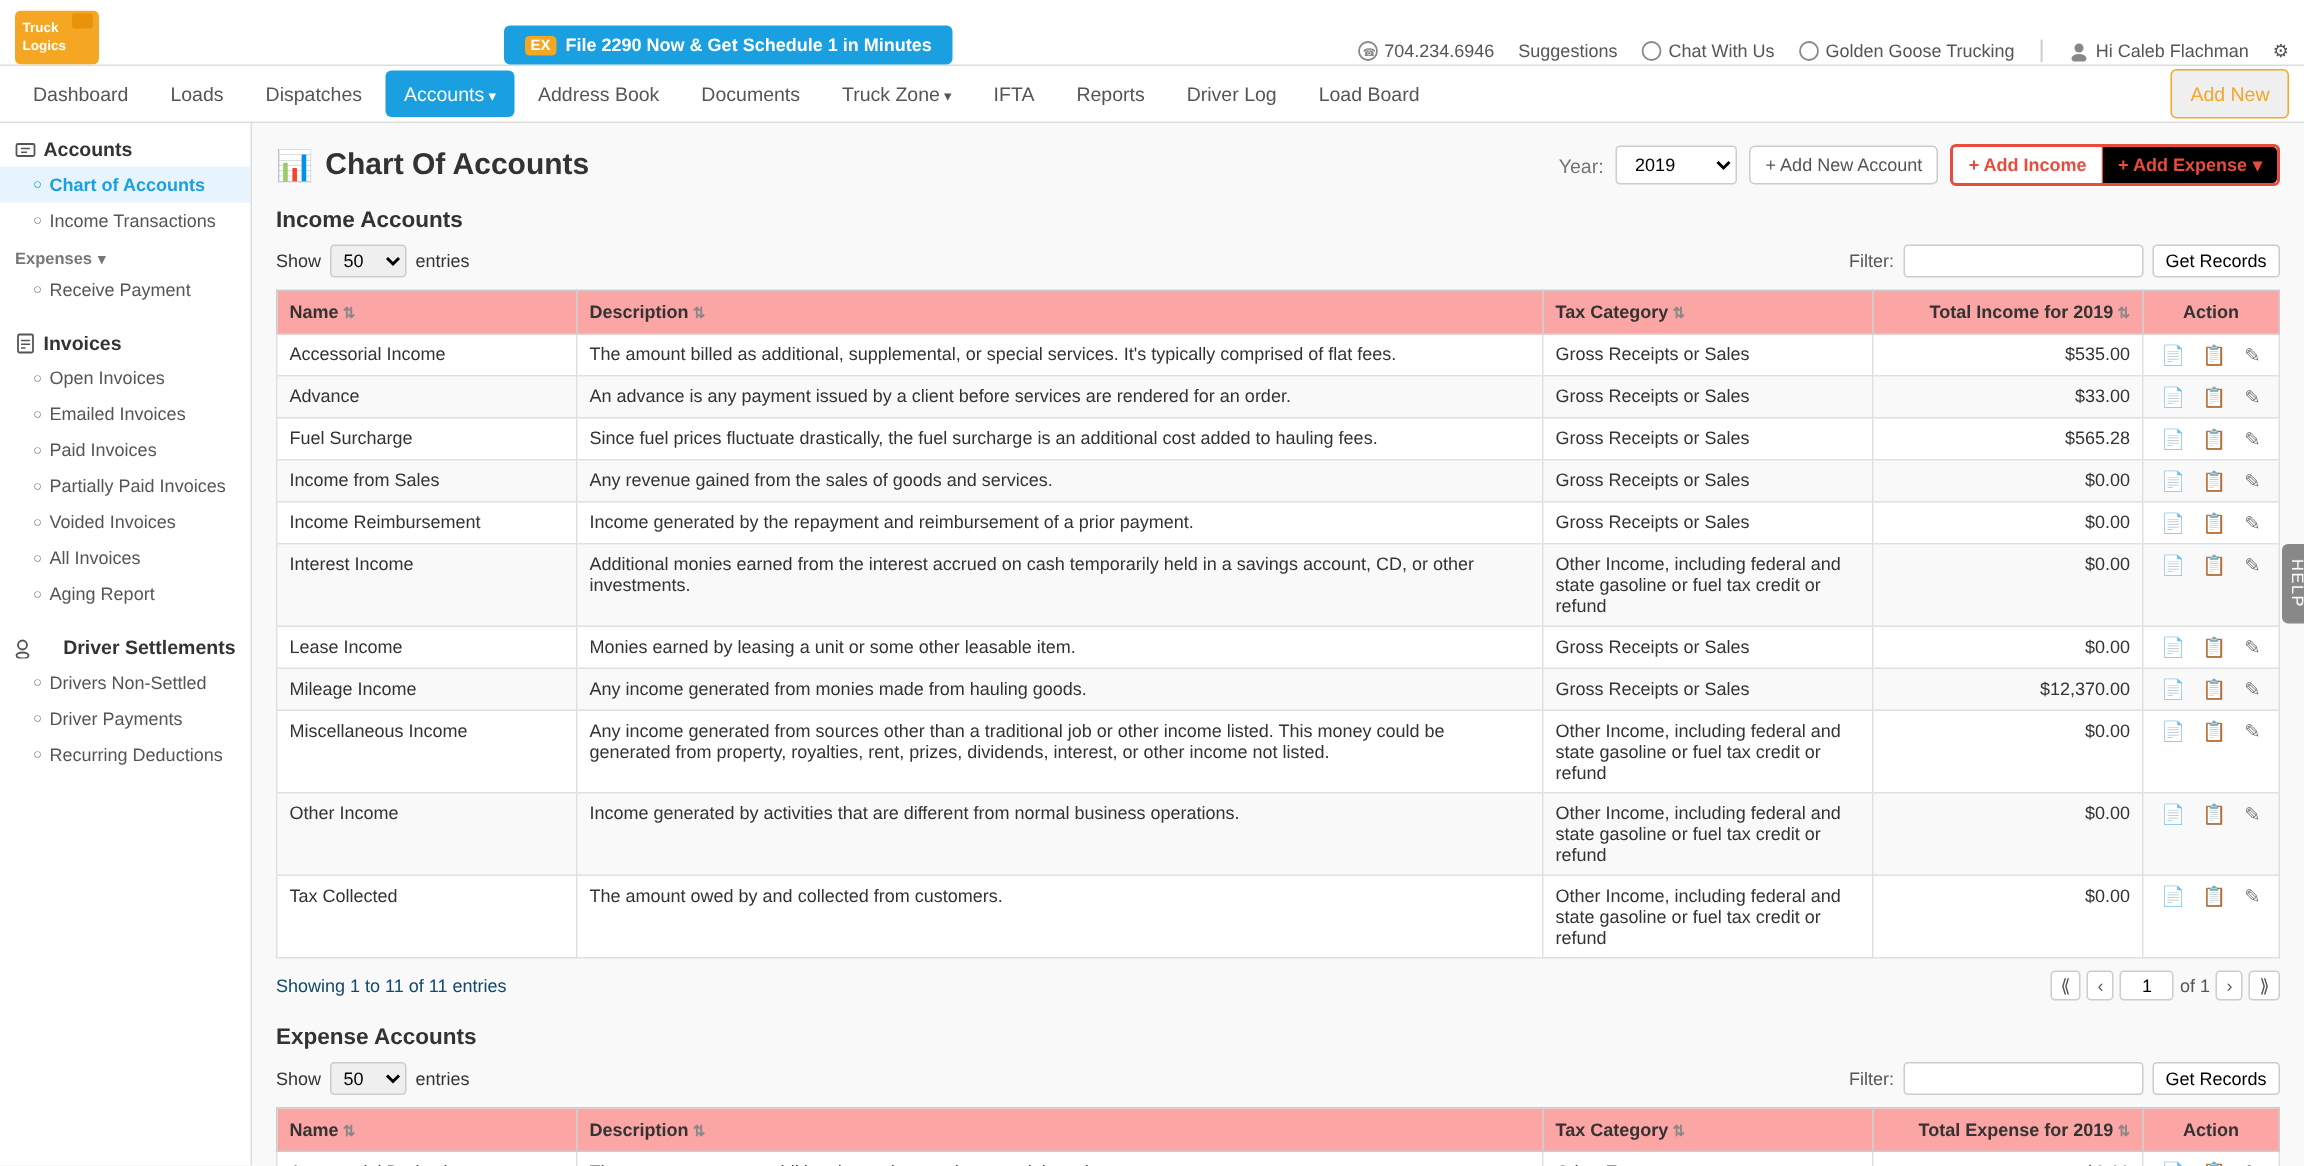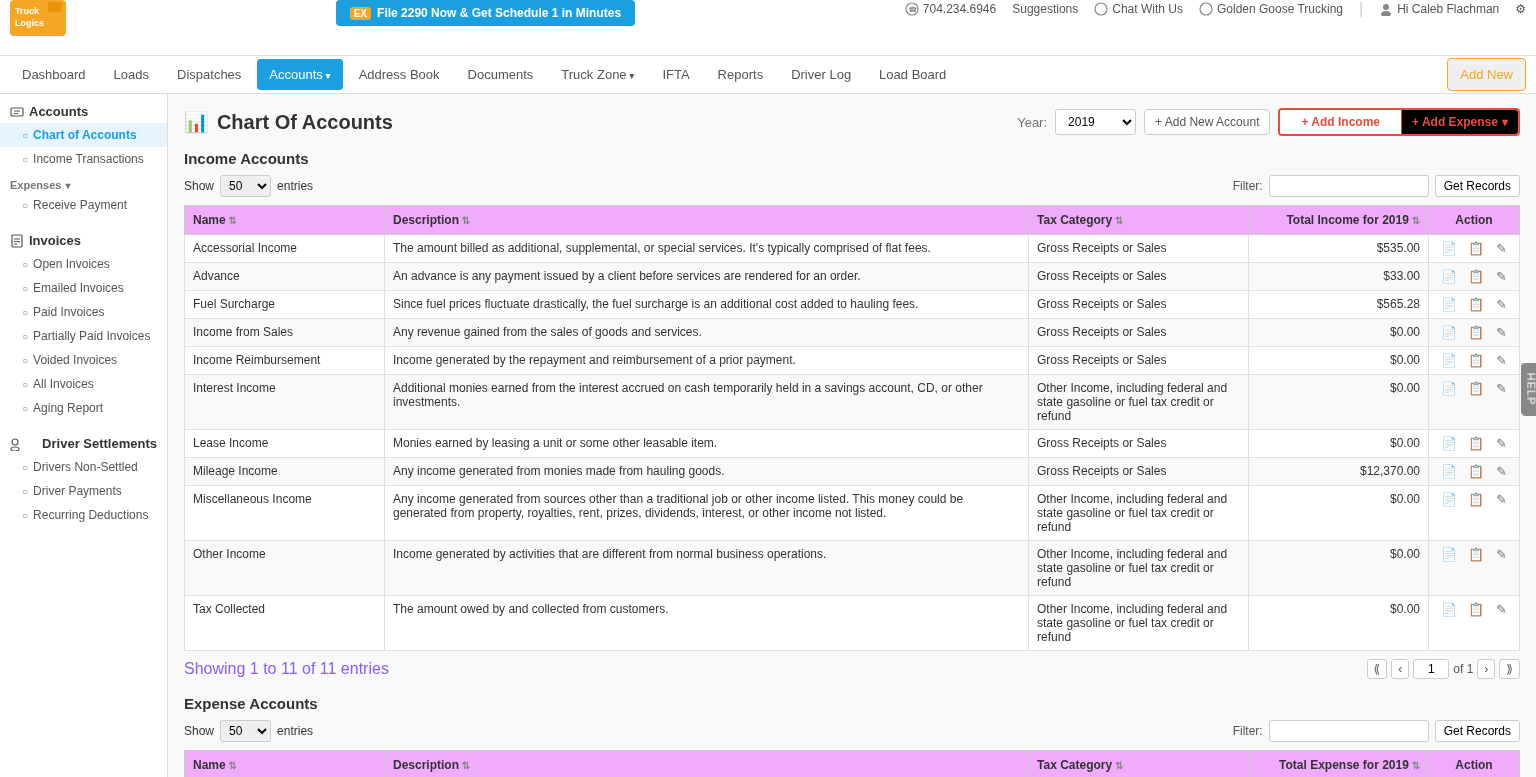--- a/index.html
+++ b/index.html
@@ -3,23 +3,23 @@
   <meta charset="utf-8">
   <style>
     * { box-sizing: border-box; margin: 0; padding: 0; }
     body { font-family: Arial, sans-serif; font-size: 12px; background: #f5f5f5; color: #333; }
 
     
     .top-bar {
       background: #fff;
       border-bottom: 1px solid #ddd;
       display: flex;
-      align-items: flex-start;
+      align-items: flex-end;
       padding: 0 10px;
-      height: 56px;
+      height: 44px;
       position: relative;
     }
     .top-bar-center {
       flex: 1;
       display: flex;
       justify-content: center;
     }
     .promo-btn {
       background: #1a9fe0;
       color: #fff;
@@ -181,21 +181,21 @@
       border-radius: 4px;
       padding: 5px 10px;
       font-size: 12px;
       cursor: pointer;
       color: #555;
     }
     .btn-add-income {
       background: #fff;
       border: 2px solid #e74c3c;
       border-radius: 4px;
-      padding: 5px 21px;
+      padding: 5px 10px;
       font-size: 12px;
       cursor: pointer;
       color: #e74c3c;
       font-weight: bold;
     }
     .btn-add-expense {
       background: #000000;
       border: 2px solid #e74c3c;
       border-radius: 4px;
       padding: 5px 10px;
@@ -274,21 +274,21 @@
 
     
     .data-table {
       width: 100%;
       border-collapse: collapse;
       background: #fff;
       border: 1px solid #ddd;
       margin-bottom: 8px;
     }
     .data-table th {
-      background: #f0abfc;
+      background: #fca5a5;
       border: 1px solid #ccc;
       padding: 7px 8px;
       font-size: 12px;
       text-align: left;
       color: #333;
       white-space: nowrap;
     }
     .data-table th.sortable { cursor: pointer; }
     .data-table th.sortable::after { content: " ⇅"; font-size: 10px; color: #888; }
     .data-table th.right { text-align: right; }
@@ -313,21 +313,21 @@
     }
 
     
     .pagination-area {
       display: flex;
       align-items: center;
       justify-content: space-between;
       margin-top: 6px;
       margin-bottom: 16px;
     }
-    .showing-info { font-size: 16px; color: #8b5cf6; }
+    .showing-info { font-size: 12px; color: #0c4a6e; }
     .pagination-controls {
       display: flex;
       align-items: center;
       gap: 4px;
     }
     .page-btn {
       background: #fff;
       border: 1px solid #ccc;
       border-radius: 3px;
       padding: 2px 6px;

